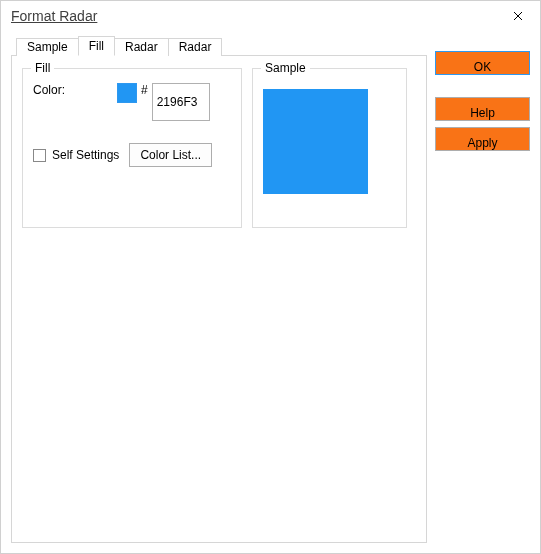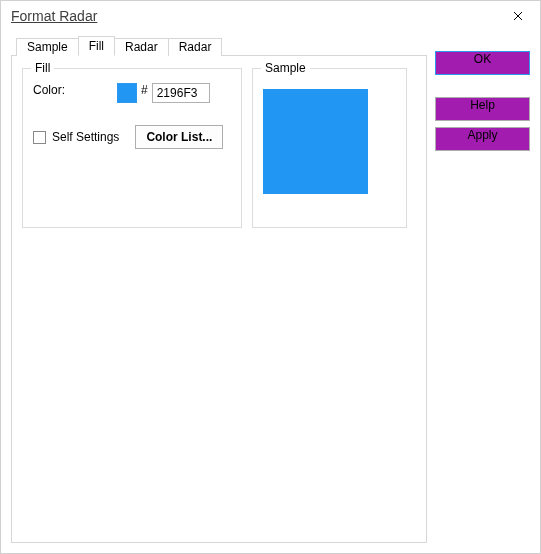--- a/index.html
+++ b/index.html
@@ -5,49 +5,49 @@
   * { box-sizing: border-box; font-family: "Segoe UI", Tahoma, sans-serif; font-size: 12px; }
   body { margin: 0; background: #fff; }
   .window { width: 541px; height: 554px; border: 1px solid #d0d0d0; background: #fff; position: relative; }
   .titlebar { height: 30px; display: flex; align-items: center; justify-content: space-between; padding: 0 0 0 10px; }
   .titlebar-title { font-size: 14px; color: #404040; text-decoration: underline; }
   .close-btn { width: 45px; height: 30px; display: flex; align-items: center; justify-content: center; cursor: default; }
   .close-btn svg { width: 10px; height: 10px; }
   .content { display: flex; padding: 8px 10px 10px 10px; height: calc(100% - 30px); }
   .left-col { flex: 1; display: flex; flex-direction: column; }
   .right-col { width: 95px; margin-left: 8px; display: flex; flex-direction: column; gap: 6px; padding-top: 12px; }
-  .btn { height: 24px; border: 1px solid #adadad; background: #a21caf; display: flex; align-items: flex-start; justify-content: center; cursor: default; }
+  .btn { height: 24px; border: 1px solid #adadad; background: #f97316; display: flex; align-items: flex-end; justify-content: center; cursor: default; }
   .btn.primary { border: 1px solid #2e98ef; }
   .btn.spaced { margin-top: 16px; }
   .tabs-outer { border: 1px solid #d6d6d6; flex: 1; position: relative; margin-top: 16px; }
   .tabstrip { position: absolute; top: -19px; left: 4px; display: flex; }
   .tab { padding: 2px 10px 3px 10px; border: 1px solid #d6d6d6; border-bottom: none; background: #fff; margin-right: -1px; position: relative; cursor: default; height:19px; display:flex; align-items:center;}
   .tab.inactive { top: 1px; height:18px; background:#fff;}
   .tab.active { background: #fff; z-index: 2; height:20px; border-bottom: 1px solid #fff; top:-1px;}
   .tabbody { padding: 12px 10px; display: flex; gap: 10px; }
   .fieldset { border: 1px solid #dcdcdc; position: relative; padding: 14px 10px 10px 10px; }
   .fieldset-label { position: absolute; top: -8px; left: 8px; background: #fff; padding: 0 4px; color:#000;}
   .fs-fill { width: 220px; height: 160px; }
   .fs-sample { width: 155px; height: 160px; display:flex; align-items:flex-start; justify-content:flex-start; }
   .row { display:flex; margin-bottom: 10px; gap:2px; }
   .lbl { width: 82px; }
   .swatch { width: 20px; height: 20px; border:1px solid #2e98ef; background:#2196F3; cursor:default;}
   .hash { margin: 0 2px; }
-  .txt { border:1px solid #b0b0b0; height:20px; padding: 9px 4px; background:#fff; font-family: inherit; font-size:12px; }
+  .txt { border:1px solid #b0b0b0; height:20px; padding: 18px 4px; background:#fff; font-family: inherit; font-size:12px; }
   .hexin { width: 58px; }
   .spinwrap { display:flex; }
   .spin-input { width: 72px; border:1px solid #b0b0b0; border-right:none; height:20px; padding:1px 4px; background:#fff; font-family:inherit; font-size:12px;}
   .spin-btns { width:16px; display:flex; flex-direction:column; border:1px solid #b0b0b0;}
   .spin-btns div { flex:1; display:flex; align-items:center; justify-content:center; background:#f3f3f3; cursor:default;}
   .spin-btns div:first-child { border-bottom:1px solid #b0b0b0;}
   .spin-btns svg{ width:7px;height:4px;}
-  .self-row { display:flex; align-items:center; gap:16px; margin-top: 22px;}
+  .self-row { display:flex; align-items:center; gap:10px; margin-top: 22px;}
   .chk { display:flex; align-items:center; gap:6px; cursor:default;}
   .chkbox { width:13px; height:13px; border:1px solid #888; background:#fff;}
-  .colorlist-btn { height:24px; border:1px solid #adadad; background:#fdfdfd; padding: 0 10px; display:flex; align-items:center; justify-content:center; cursor:default;font-weight:bold;}
+  .colorlist-btn { height:24px; border:1px solid #adadad; background:#fdfdfd; padding: 0 10px; display:flex; align-items:center; justify-content:center; cursor:default;}
   .sample-sq { width:105px; height:105px; background:#2196F3; margin-top: 6px;}
 </style>
 </head>
 <body>
 
 <div class="window">
   <div class="titlebar">
     <span class="titlebar-title">Format Radar</span>
     <div class="close-btn">
       <svg viewBox="0 0 10 10">

